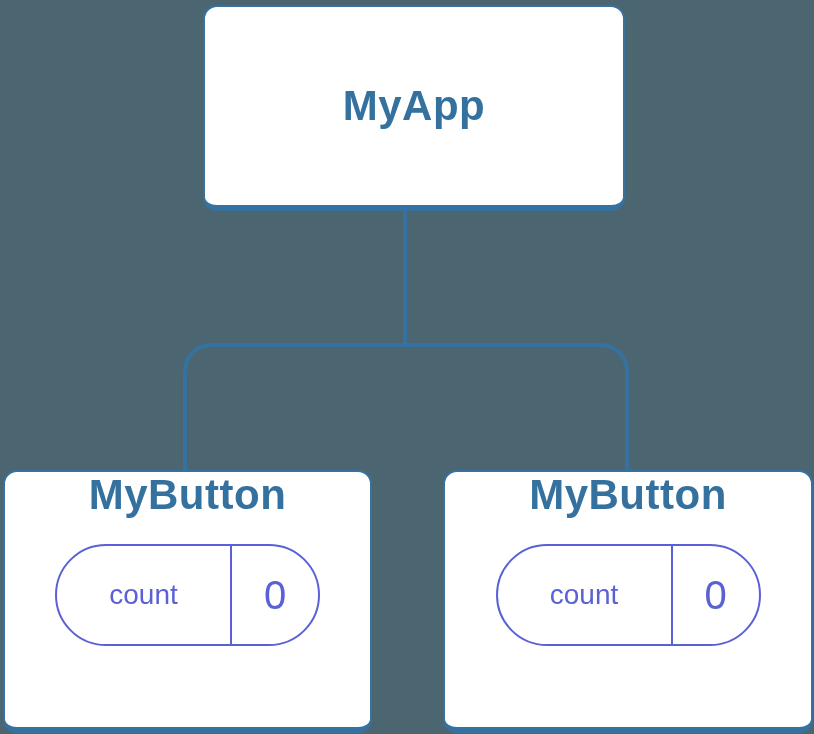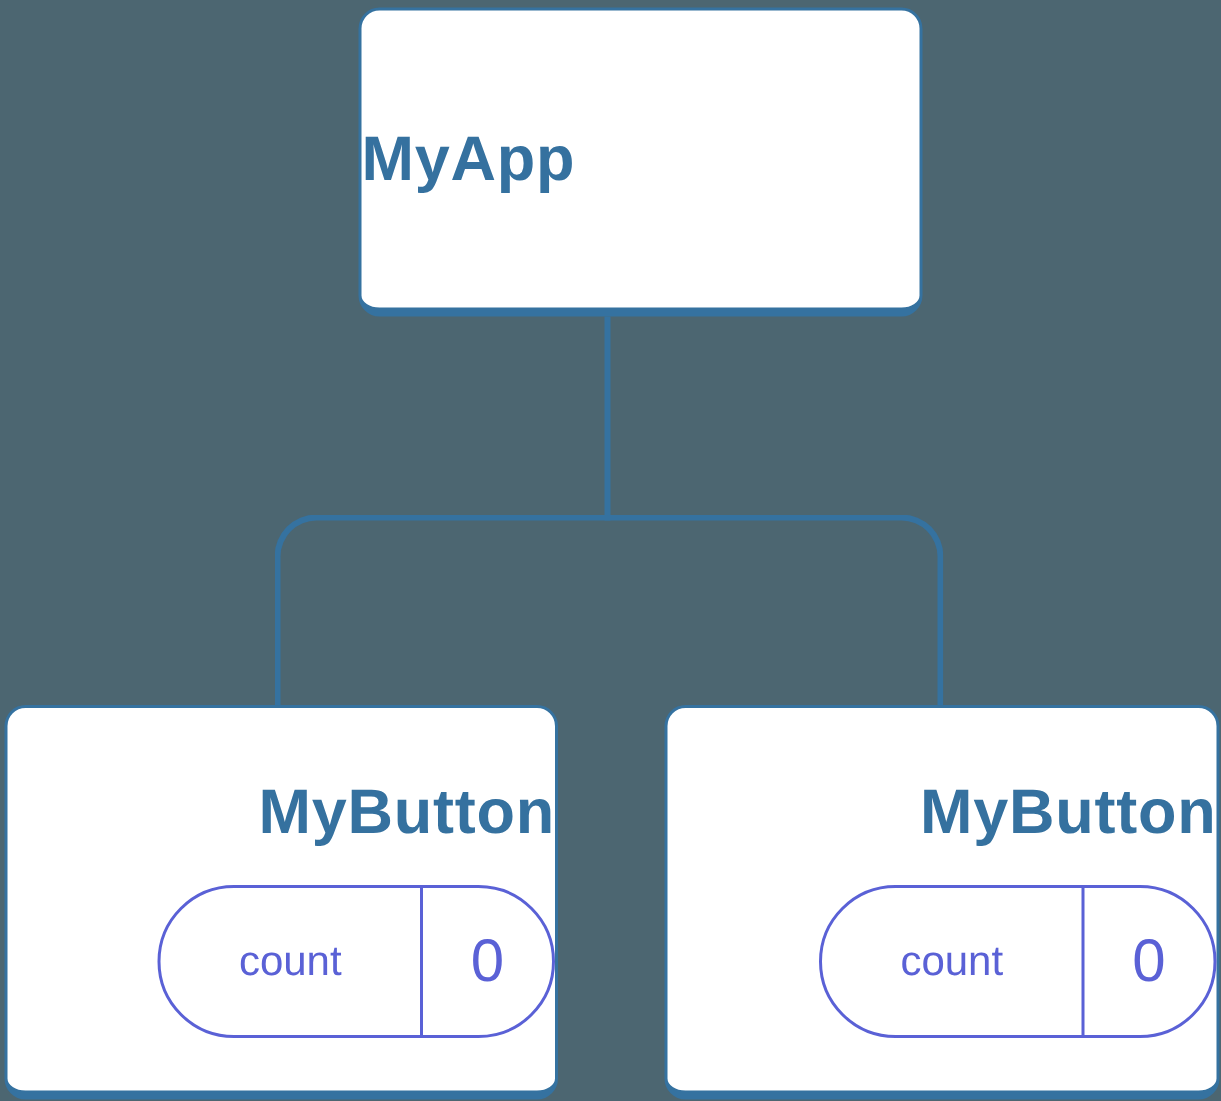--- a/index.html
+++ b/index.html
@@ -17,35 +17,35 @@
   }
   .box {
     position: absolute;
     box-sizing: border-box;
     background: #ffffff;
     border: 2.5px solid #3572a0;
     border-bottom-width: 6px;
     border-radius: 14px;
   }
   .root-box {
-    left: 239px;
+    left: 203px;
     top: 5px;
-    width: 376px;
+    width: 422px;
     height: 206px;
     display: flex;
     align-items: center;
+    justify-content: center;
   }
   .child-box {
     top: 470px;
     width: 369px;
     height: 263px;
     display: flex;
     flex-direction: column;
-    align-items: flex-end;
-    padding-top: 46px;
+    align-items: center;
   }
   .child-box.left  { left: 3px; }
   .child-box.right { left: 443px; width: 370px; }
   .box-title {
     color: #35719f;
     font-size: 42px;
     font-weight: 700;
     line-height: 1.1;
     letter-spacing: 0.5px;
     white-space: nowrap;

